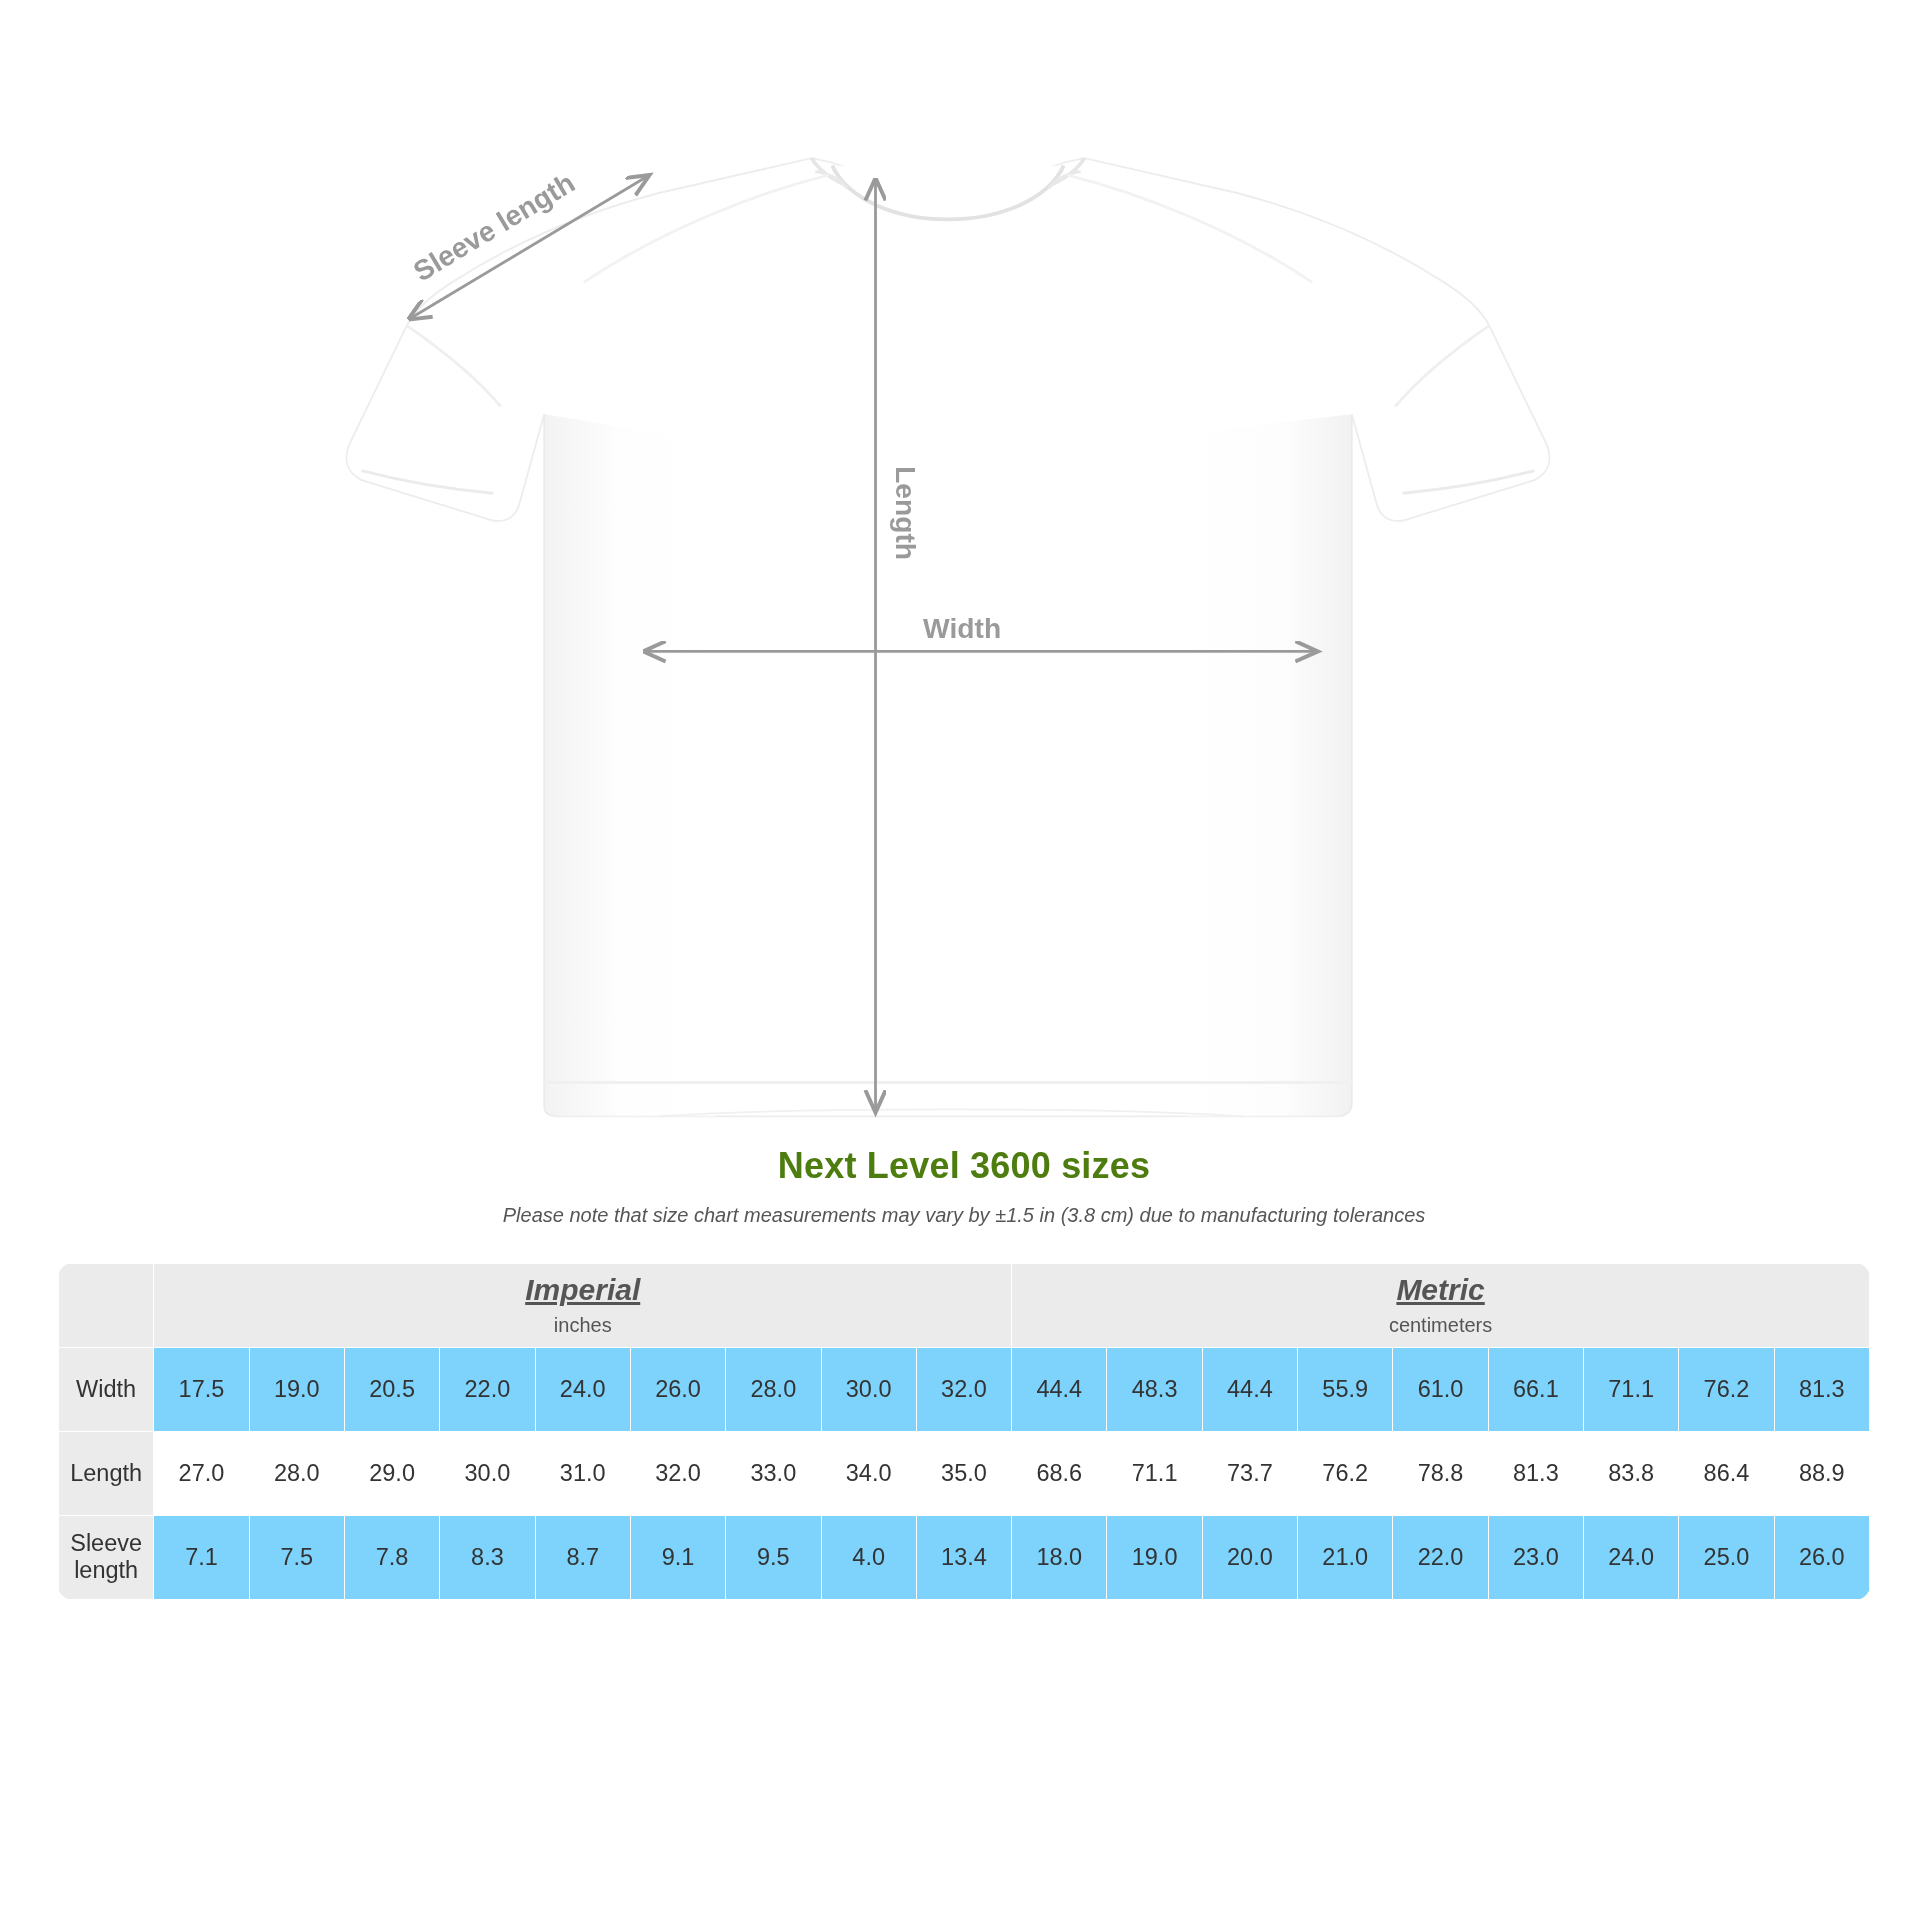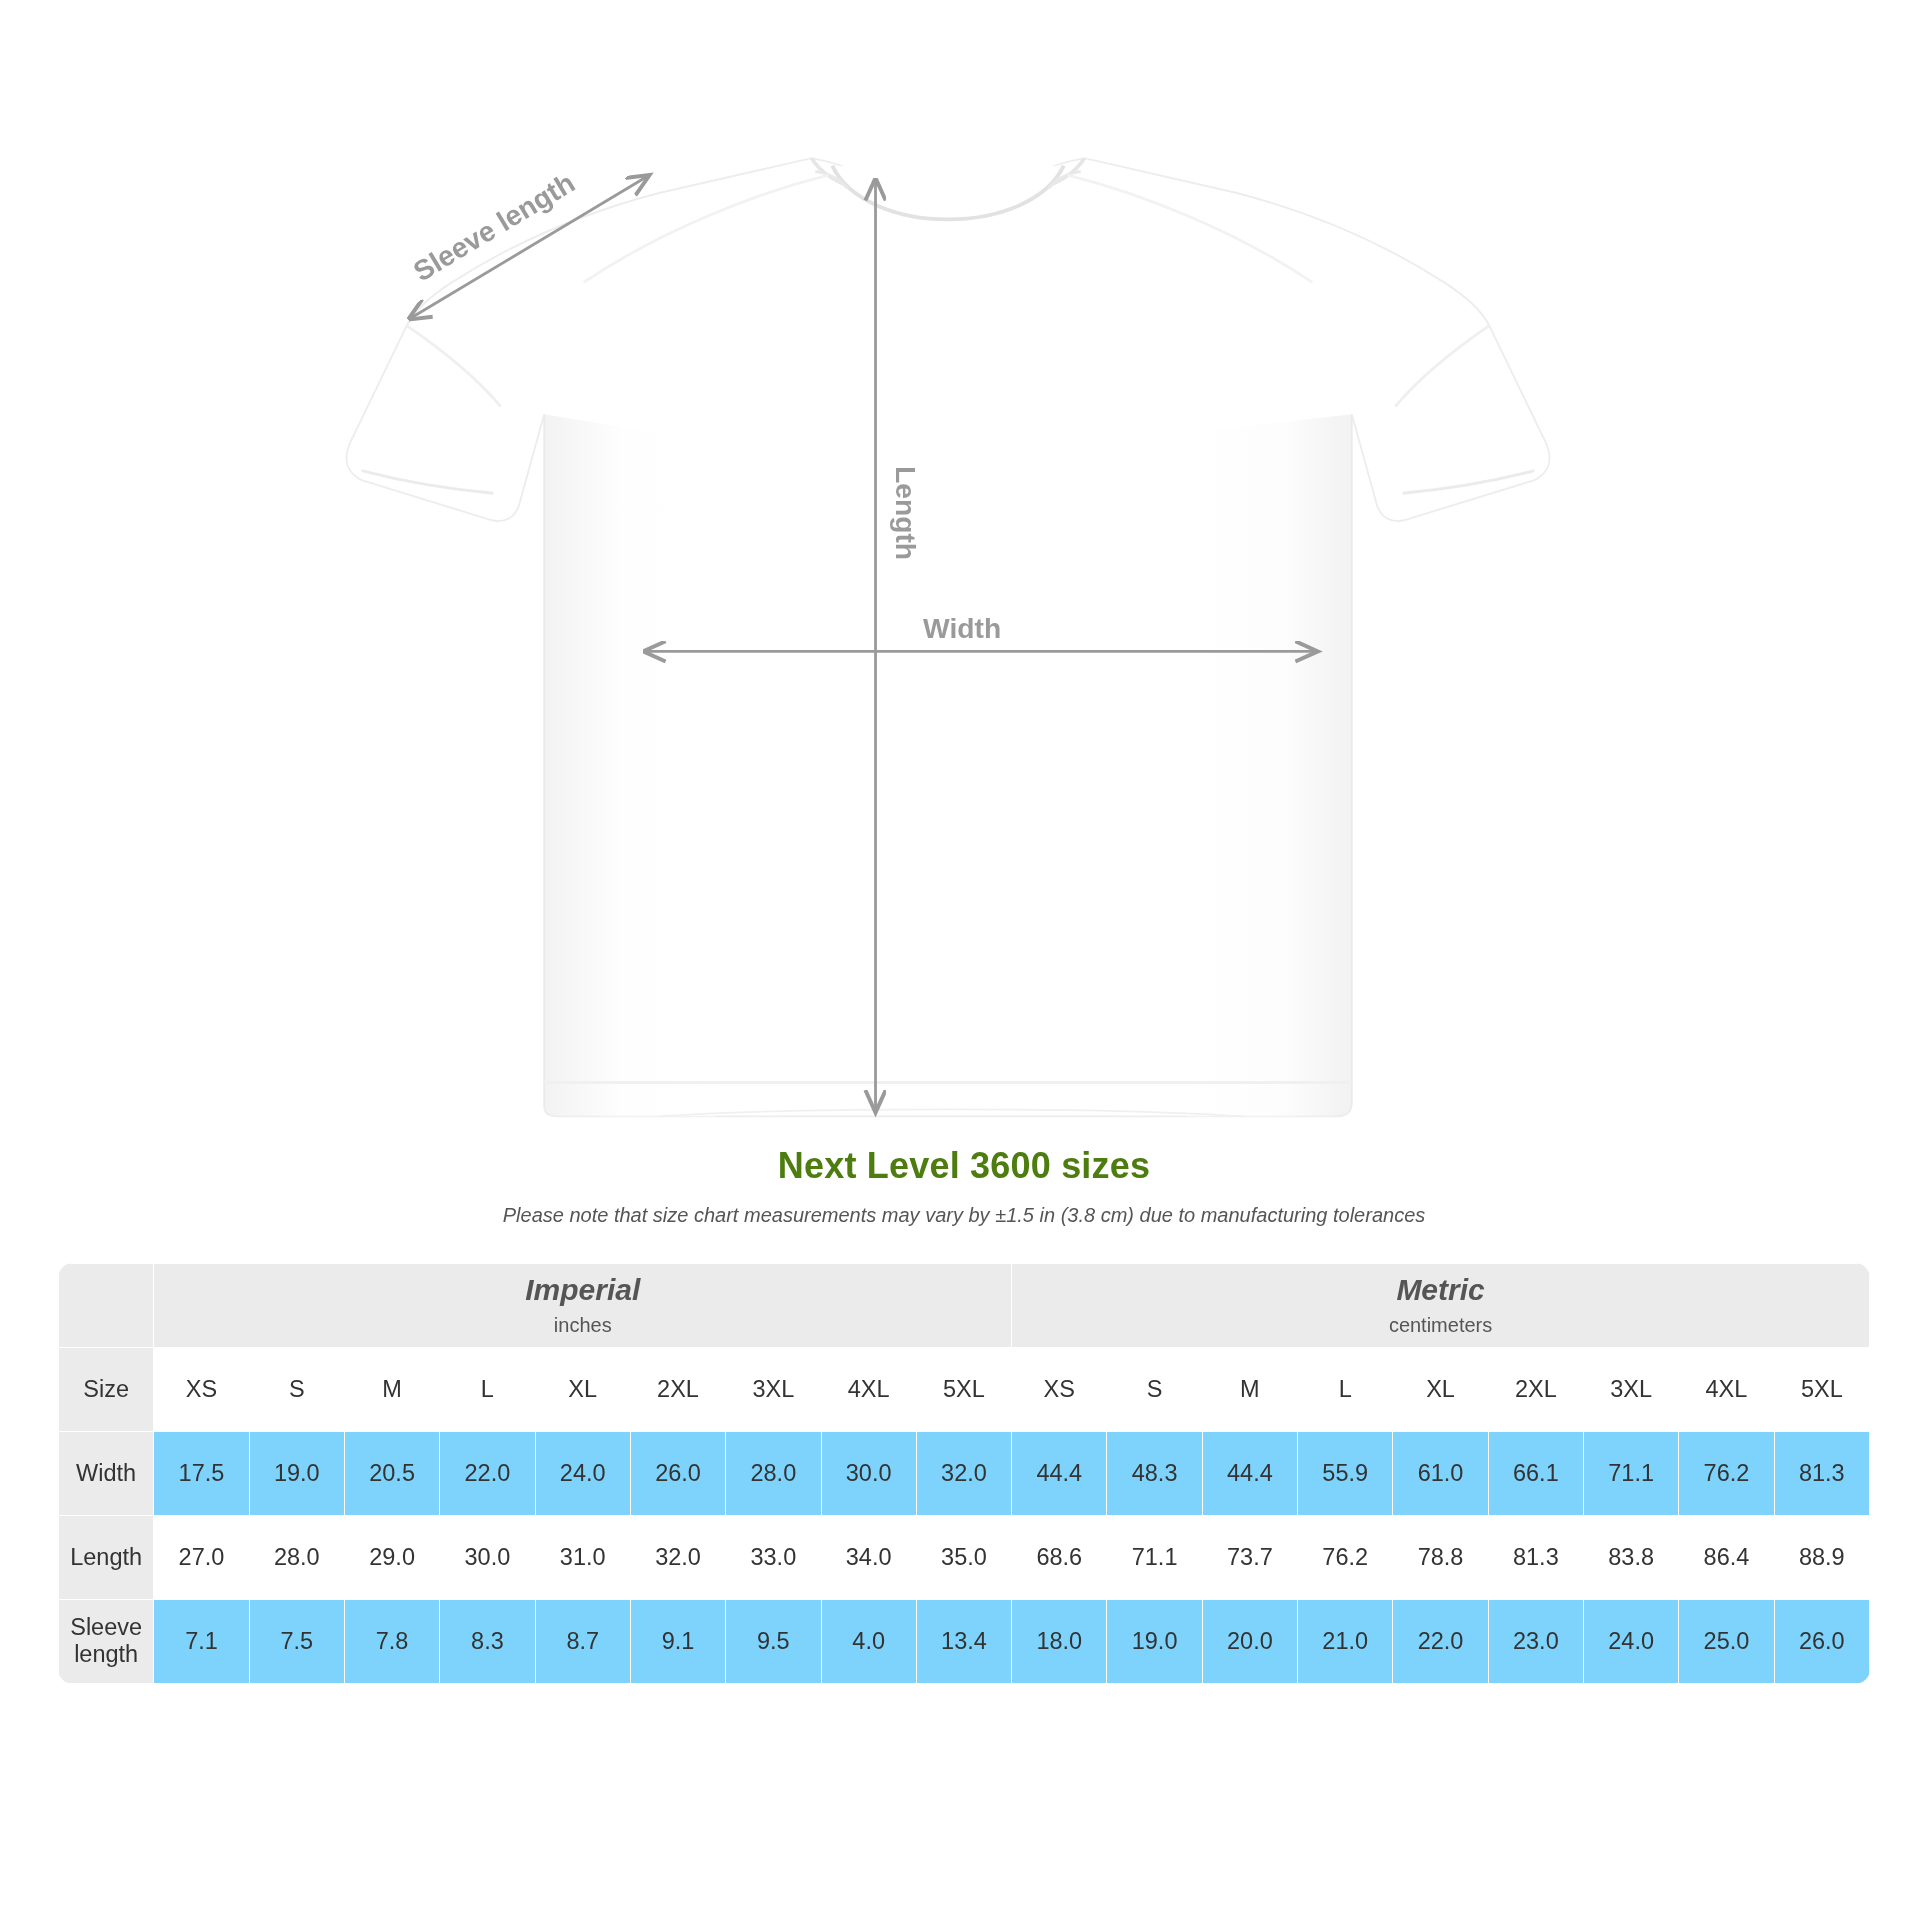--- a/index.html
+++ b/index.html
@@ -72,20 +72,21 @@
   .unit-head {
     background: #ebebeb;
     height: 117px;
     vertical-align: middle;
   }
   .unit-head .unit-name {
     font-size: 30px;
     font-weight: bold;
     font-style: italic;
     color: #555555;
+    text-decoration: underline;
   }
   .unit-head .unit-sub {
     font-size: 20px;
     color: #555555;
     margin-top: 7.5px;
   }
   .row-head {
     background: #ebebeb;
     font-weight: bold;
     font-size: 25.4px;
@@ -212,41 +213,20 @@
           <td class="unit-head" colspan="9">
             <div class="unit-name">Imperial</div>
             <div class="unit-sub">inches</div>
           </td>
           <td class="unit-head" colspan="9">
             <div class="unit-name">Metric</div>
             <div class="unit-sub">centimeters</div>
           </td>
         </tr>
 
-        <tr class="size-head">
-          <td class="row-head">Size</td>
-          <td>XS</td>
-          <td>S</td>
-          <td>M</td>
-          <td>L</td>
-          <td>XL</td>
-          <td>2XL</td>
-          <td>3XL</td>
-          <td>4XL</td>
-          <td>5XL</td>
-          <td>XS</td>
-          <td>S</td>
-          <td>M</td>
-          <td>L</td>
-          <td>XL</td>
-          <td>2XL</td>
-          <td>3XL</td>
-          <td>4XL</td>
-          <td>5XL</td>
-        </tr>
 
         <tr class="row-odd">
           <td class="row-head">Width</td>
           <td>17.5</td>
           <td>19.0</td>
           <td>20.5</td>
           <td>22.0</td>
           <td>24.0</td>
           <td>26.0</td>
           <td>28.0</td>

